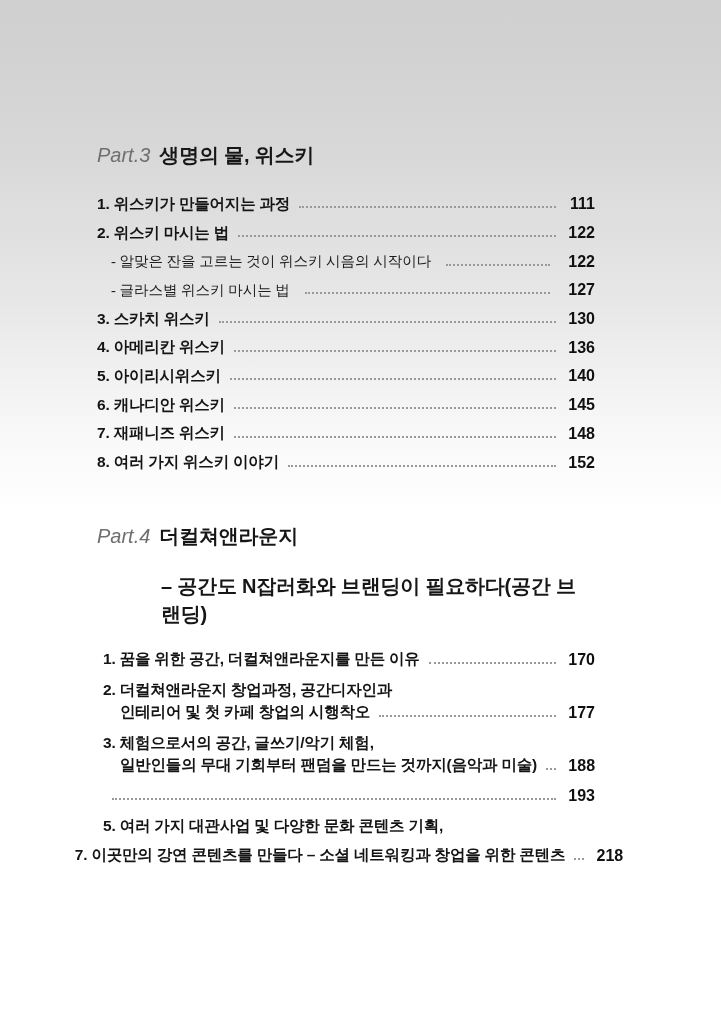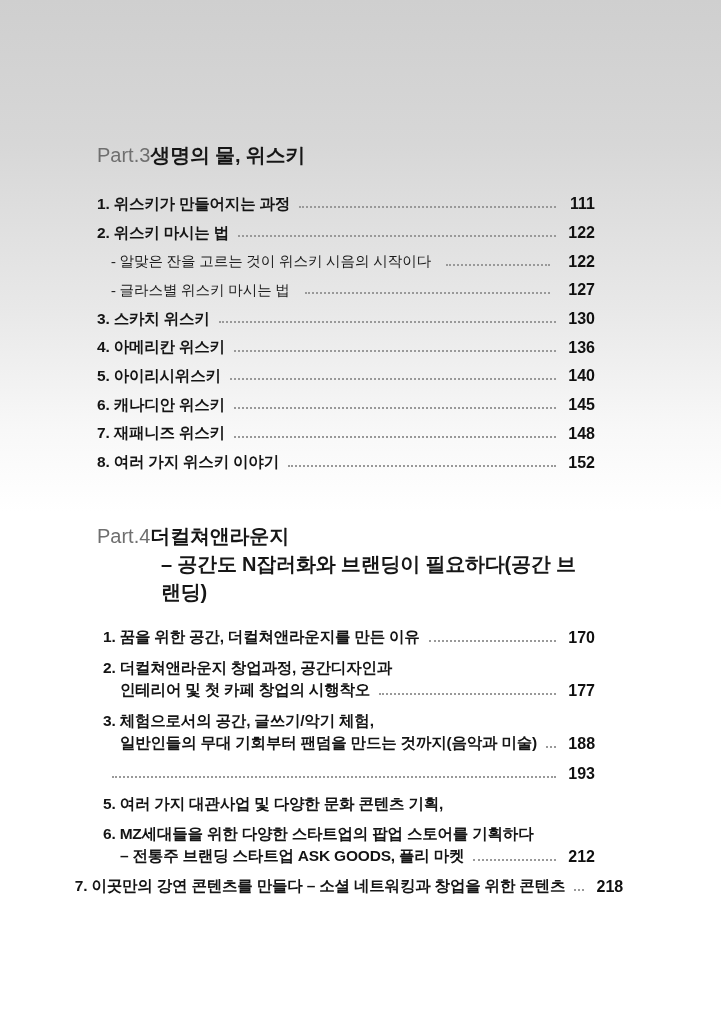--- a/index.html
+++ b/index.html
@@ -9,22 +9,22 @@
   }
   .page {
     position:relative; width:721px; height:1024px; overflow:hidden;
     background:linear-gradient(180deg,#cfcfcf 0%,#d7d7d7 14%,#e8e8e8 30%,#f8f8f8 42%,#ffffff 50%,#ffffff 100%);
   }
   .part { position:absolute; left:97px; right:126px; }
   #part0 { top:141px; }
   #part1 { top:522px; }
 
   .p-heading { font-size:20px; line-height:28px; font-weight:800; color:#161616; letter-spacing:-0.2px; }
-  .p-label  { color:#6f6f6f; font-weight:400; letter-spacing:0; }
-  .p-title-extra { padding-left:64px; }
+  .p-label  { color:#6f6f6f; font-weight:400; margin-right:9px; letter-spacing:0;font-style:italic; }
+  .p-title-extra { padding-left:64px;margin-top:22px; }
 
   #part0 .p-list { margin-top:21px; }
   #part1 .p-list { margin-top:20px; }
 
   .item { color:#141414; }
   #part1 .item { margin-bottom:7px;margin-left:6px; }
 
   .line { display:block;justify-content:center; }
   .line.flex { display:flex; align-items:center; }
   #part0 .line { height:28.7px; display:flex; align-items:center; }
@@ -160,28 +160,20 @@
         <div class="item main">
           <div class="line flex">
             <div class="dots"></div>
             <span class="num">193</span>
           </div>
         </div>
         <div class="item main">
           <div class="line"><span class="txt">5. 여러 가지 대관사업 및 다양한 문화 콘텐츠 기획,</span></div>
         </div>
         <div class="item main">
-          <div class="line"><span class="txt">6. MZ세대들을 위한 다양한 스타트업의 팝업 스토어를 기획하다</span></div>
-          <div class="line flex cont">
-            <span class="txt">– 전통주 브랜딩 스타트업 ASK GOODS, 플리 마켓</span>
-            <div class="dots"></div>
-            <span class="num">212</span>
-          </div>
-        </div>
-        <div class="item main">
           <div class="line flex">
             <span class="txt">7. 이곳만의 강연 콘텐츠를 만들다 – 소셜 네트워킹과 창업을 위한 콘텐츠</span>
             <div class="dots"></div>
             <span class="num">218</span>
           </div>
         </div>
       </div>
     </section>
 </div>
 

